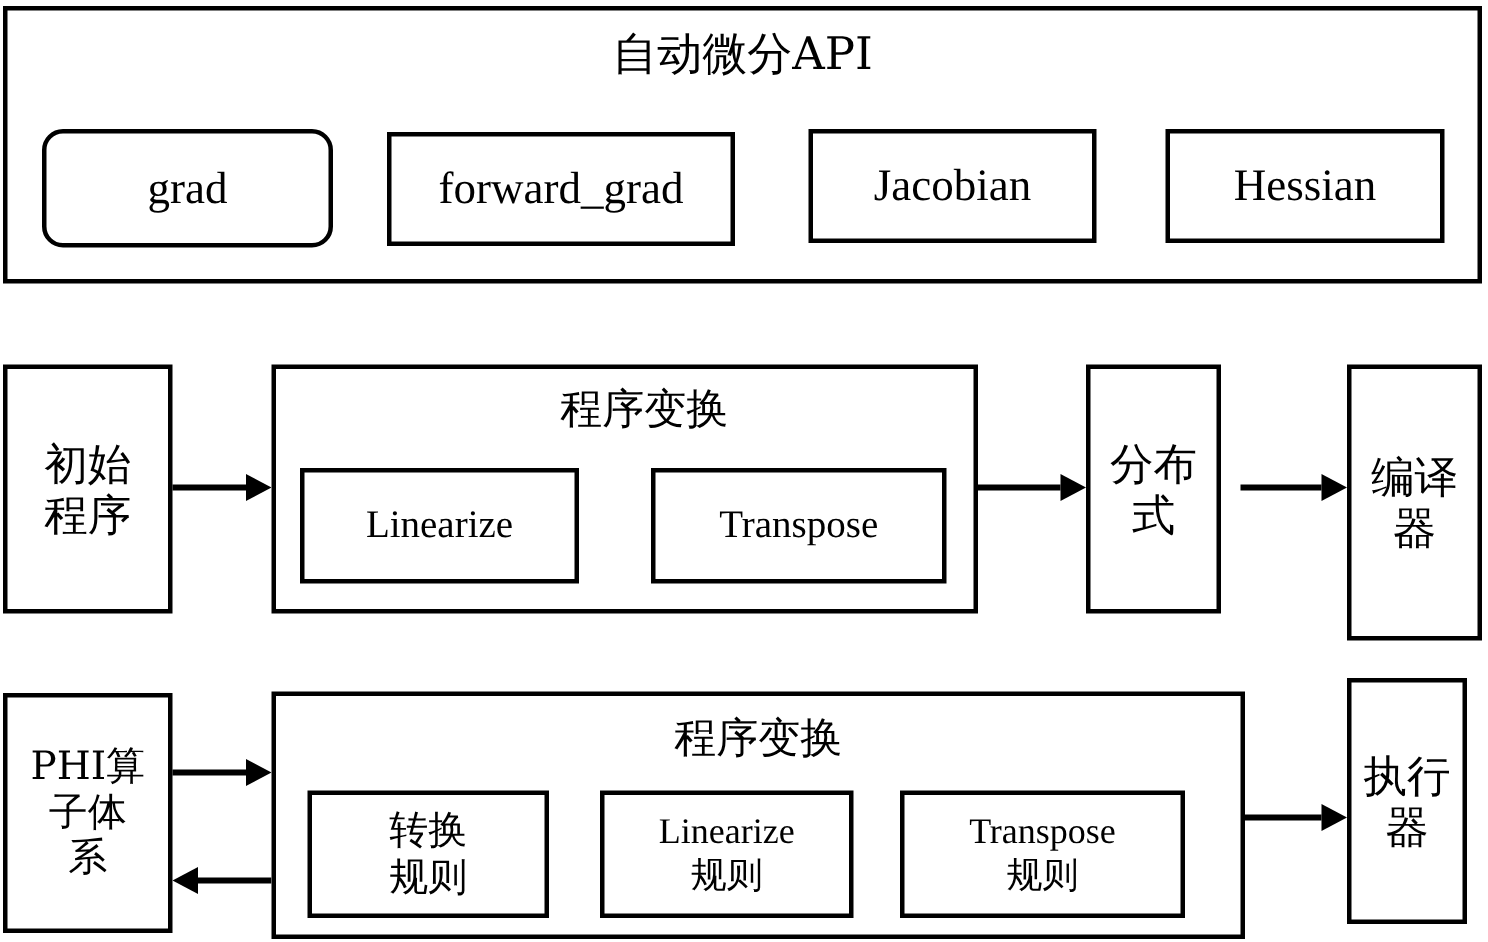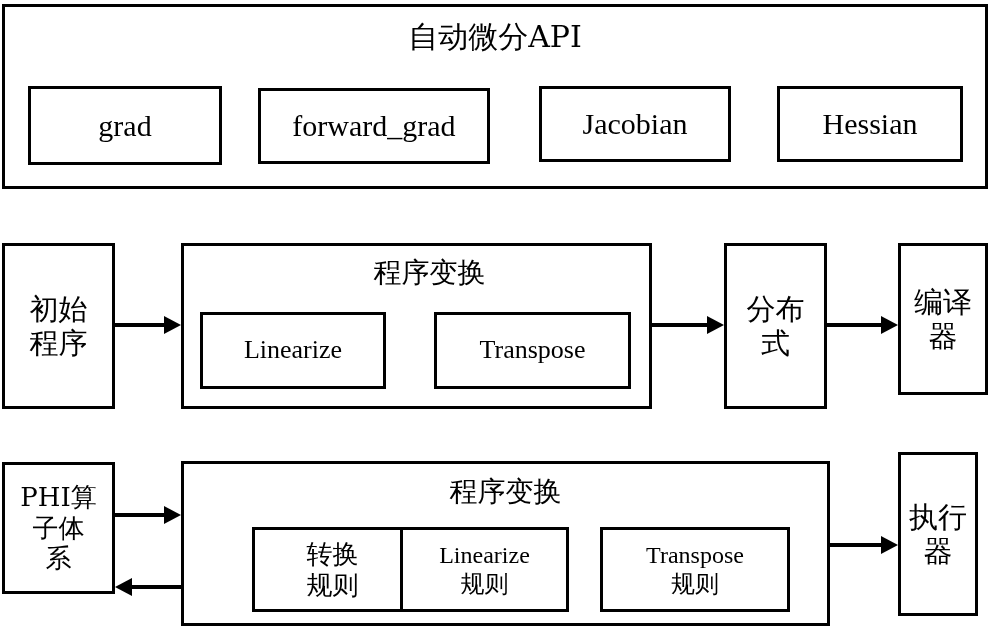--- a/index.html
+++ b/index.html
@@ -80,21 +80,21 @@
 </style>
 </head>
 <body>
 
 <div id="diagram">
 
   <div class="box panel" style="left:2px; top:4px; width:986px; height:185px;">
   </div>
   <div class="panel-title lbl-cjk" style="left:2px; top:22px; width:986px; font-size:30px;">自动微分API</div>
 
-  <div class="box lbl-lat" style="left:28px; top:86px; width:194px; height:79px; font-size:30px;">grad</div>
+  <div class="box lbl-lat" style="left:28px; top:86px; width:194px; height:79px; font-size:30px;border-radius:14px;">grad</div>
 
   <div class="box lbl-lat" style="left:258px; top:88px; width:232px; height:76px; font-size:30px;">forward_grad</div>
 
   <div class="box lbl-lat" style="left:539px; top:86px; width:192px; height:76px; font-size:30px;text-align:right;">Jacobian</div>
 
   <div class="box lbl-cjk" style="left:2px; top:243px; width:113px; height:166px; font-size:29px;">初始
 程序</div>
 
   <div class="box lbl-lat" style="left:777px; top:86px; width:186px; height:76px; font-size:30px;">Hessian</div>
 
@@ -108,49 +108,49 @@
 
   <div class="box lbl-lat" style="left:200px; top:312px; width:186px; height:77px; font-size:26px;">Linearize</div>
 
   <div class="box lbl-lat" style="left:434px; top:312px; width:197px; height:77px; font-size:26px;">Transpose</div>
 
   <div class="arrow right" style="left:652px; top:325px; width:72px;">
     <div class="shaft" style="width:55px;"></div>
     <div class="head"></div>
   </div>
 
-  <div class="box lbl-cjk" style="left:724px; top:243px; width:103px; height:166px; font-size:29px;">分布
+  <div class="box lbl-cjk" style="left:724px; top:243px; width:90px; height:166px; font-size:29px;">分布
 式</div>
 
   <div class="arrow right" style="left:827px; top:325px; width:71px;">
     <div class="shaft" style="width:54px;"></div>
     <div class="head"></div>
   </div>
 
-  <div class="box lbl-cjk" style="left:898px; top:243px; width:90px; height:152px; font-size:29px;">编译
+  <div class="box lbl-cjk" style="left:898px; top:243px; width:90px; height:184px; font-size:29px;">编译
 器</div>
 
-  <div class="box lbl-cjk" style="left:2px; top:462px; width:113px; height:132px; font-size:26px;">PHI算
+  <div class="box lbl-cjk" style="left:2px; top:462px; width:113px; height:160px; font-size:26px;">PHI算
 子体
 系</div>
 
   <div class="arrow right" style="left:115px; top:515px; width:66px;">
     <div class="shaft" style="width:49px;"></div>
     <div class="head"></div>
   </div>
 
   <div class="arrow left" style="left:115px; top:587px; width:66px;">
     <div class="shaft" style="left:17px; width:49px;"></div>
     <div class="head"></div>
   </div>
 
   <div class="box panel" style="left:181px; top:461px; width:649px; height:165px;"></div>
   <div class="panel-title lbl-cjk" style="left:181px; top:478px; width:649px; font-size:28px;">程序变换</div>
 
-  <div class="box lbl-cjk" style="left:205px; top:527px; width:161px; height:85px; font-size:26px;margin-left:47px;">转换
+  <div class="box lbl-cjk" style="left:205px; top:527px; width:161px; height:85px; font-size:26px;">转换
 规则</div>
 
   <div class="box lbl-lat" style="left:400px; top:527px; width:169px; height:85px; font-size:24px;">Linearize
 规则</div>
 
   <div class="box lbl-lat" style="left:600px; top:527px; width:190px; height:85px; font-size:24px;">Transpose
 规则</div>
 
   <div class="arrow right" style="left:830px; top:545px; width:68px;">
     <div class="shaft" style="width:51px;"></div>

